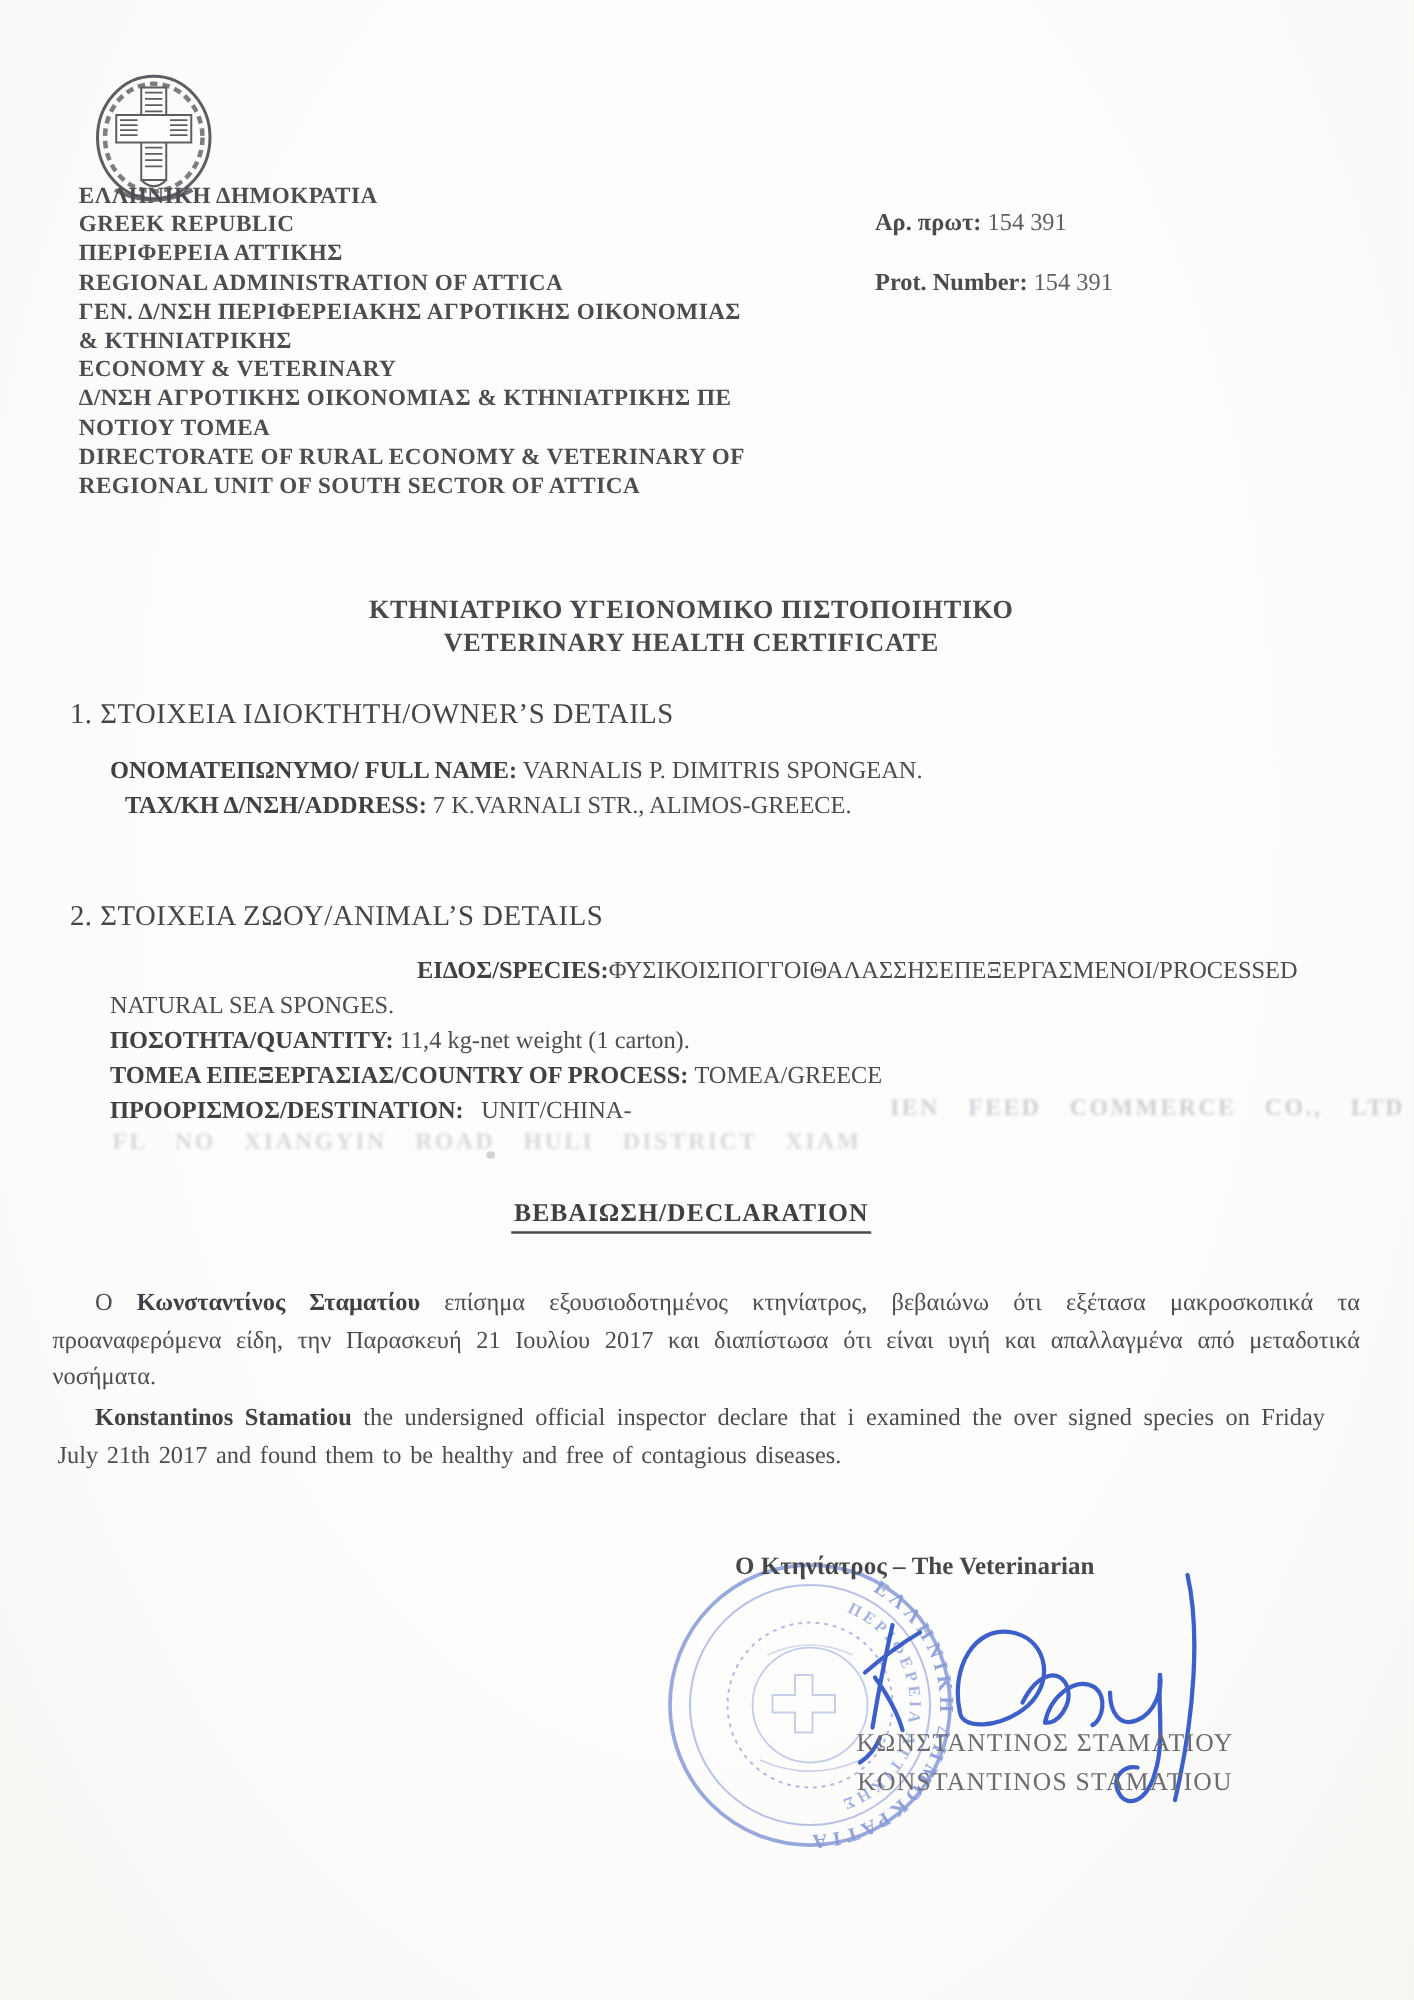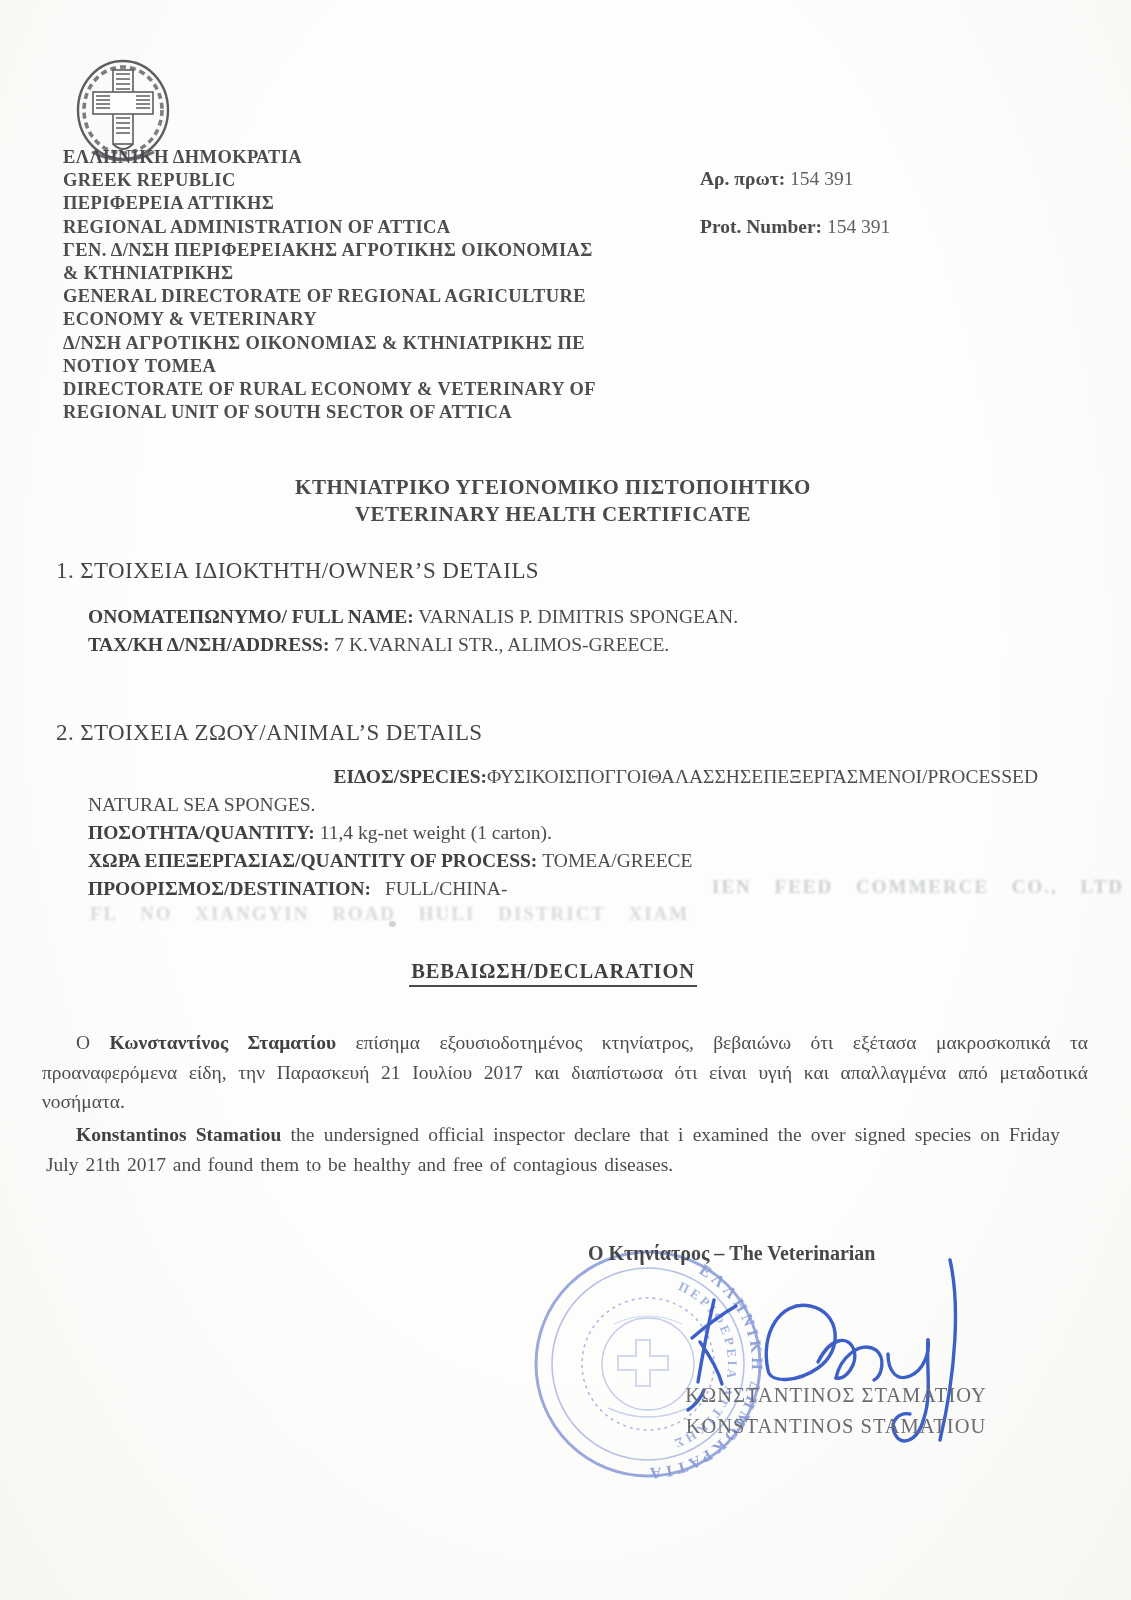--- a/index.html
+++ b/index.html
@@ -33,21 +33,21 @@
   }
   
   .sec-heading{
     position:absolute;left:56px;font-weight:normal;font-size:23px;color:#444549;letter-spacing:.4px;
   }
   .h-owner{top:558px;}
   .h-animal{top:720px;}
   .field{position:absolute;left:88px;font-size:19.5px;white-space:nowrap;color:#4c4d51;}
   .field .lbl{font-weight:bold;color:#404145;}
   .f-name{top:606px;}
-  .f-address{top:634px;}
+  .f-address{top:634px;margin-left:12px;}
   .f-species{top:766px;width:950px;display:flex;justify-content:flex-end;white-space:nowrap;}
   .f-species2{top:794px;}
   .f-quantity{top:822px;}
   .f-country{top:850px;}
   .f-destination{top:878px;}
   .f-destination .val{margin-left:14px;}
   .ghost{
     position:absolute;font-size:19px;letter-spacing:2px;word-spacing:16px;white-space:nowrap;
     color:rgba(125,136,150,.38);filter:blur(1.1px);font-weight:bold;
   }
@@ -104,21 +104,20 @@
     <path d="M51,88 Q61,98 71,88" fill="none" stroke="#5d5e63" stroke-width="1.8"></path>
   </svg>
 
   <div class="letterhead">
     <div>ΕΛΛΗΝΙΚΗ ΔΗΜΟΚΡΑΤΙΑ</div>
     <div>GREEK REPUBLIC</div>
     <div>ΠΕΡΙΦΕΡΕΙΑ ΑΤΤΙΚΗΣ</div>
     <div>REGIONAL ADMINISTRATION OF ATTICA</div>
     <div>ΓΕΝ. Δ/ΝΣΗ ΠΕΡΙΦΕΡΕΙΑΚΗΣ ΑΓΡΟΤΙΚΗΣ ΟΙΚΟΝΟΜΙΑΣ</div>
     <div>&amp; ΚΤΗΝΙΑΤΡΙΚΗΣ</div>
-    <div>GENERAL DIRECTORATE OF REGIONAL AGRICULTURE</div>
     <div>ECONOMY &amp; VETERINARY</div>
     <div>Δ/ΝΣΗ ΑΓΡΟΤΙΚΗΣ ΟΙΚΟΝΟΜΙΑΣ &amp; ΚΤΗΝΙΑΤΡΙΚΗΣ ΠΕ</div>
     <div>ΝΟΤΙΟΥ ΤΟΜΕΑ</div>
     <div>DIRECTORATE OF RURAL ECONOMY &amp; VETERINARY OF</div>
     <div>REGIONAL UNIT OF SOUTH SECTOR OF ATTICA</div>
   </div>
 
   <div class="meta">
     <div class="row r2">
       <span class="lbl">Αρ. πρωτ:</span><span>  154 391</span>
@@ -147,24 +146,24 @@
     <span>ΦΥΣΙΚΟΙ</span>
     <span>ΣΠΟΓΓΟΙ</span>
     <span>ΘΑΛΑΣΣΗΣ</span>
     <span>ΕΠΕΞΕΡΓΑΣΜΕΝΟΙ/PROCESSED</span>
   </div>
   <div class="field f-species2">NATURAL SEA SPONGES.</div>
   <div class="field f-quantity">
     <span class="lbl">ΠΟΣΟΤΗΤΑ/QUANTITY:</span><span> 11,4 kg-net weight (1 carton).</span>
   </div>
   <div class="field f-country">
-    <span class="lbl">ΧΩΡΑ ΕΠΕΞΕΡΓΑΣΙΑΣ/QUANTITY OF PROCESS:</span><span> ΤΟΜΕΑ/GREECE</span>
+    <span class="lbl">ΤΟΜΕΑ ΕΠΕΞΕΡΓΑΣΙΑΣ/COUNTRY OF PROCESS:</span><span> ΤΟΜΕΑ/GREECE</span>
   </div>
   <div class="field f-destination">
-    <span class="lbl">ΠΡΟΟΡΙΣΜΟΣ/DESTINATION:</span><span class="val">FULL/CHINA-</span>
+    <span class="lbl">ΠΡΟΟΡΙΣΜΟΣ/DESTINATION:</span><span class="val">UNIT/CHINA-</span>
   </div>
   <div class="ghost ghost1">IEN  FEED  COMMERCE  CO.,  LTD</div>
   <div class="ghost ghost2">FL     NO         XIANGYIN ROAD   HULI DISTRICT  XIAM</div>
   <div class="speck"></div>
 
   <div class="decl-head-wrap">
     <span class="decl-head">ΒΕΒΑΙΩΣΗ/DECLARATION</span>
   </div>
   <div class="para p-greek">
     <span>Ο </span><span class="bname">Κωνσταντίνος Σταματίου</span><span> επίσημα εξουσιοδοτημένος κτηνίατρος, βεβαιώνω ότι εξέτασα μακροσκοπικά τα προαναφερόμενα είδη, την Παρασκευή 21 Ιουλίου 2017 και διαπίστωσα ότι είναι υγιή και απαλλαγμένα από μεταδοτικά νοσήματα.</span>

